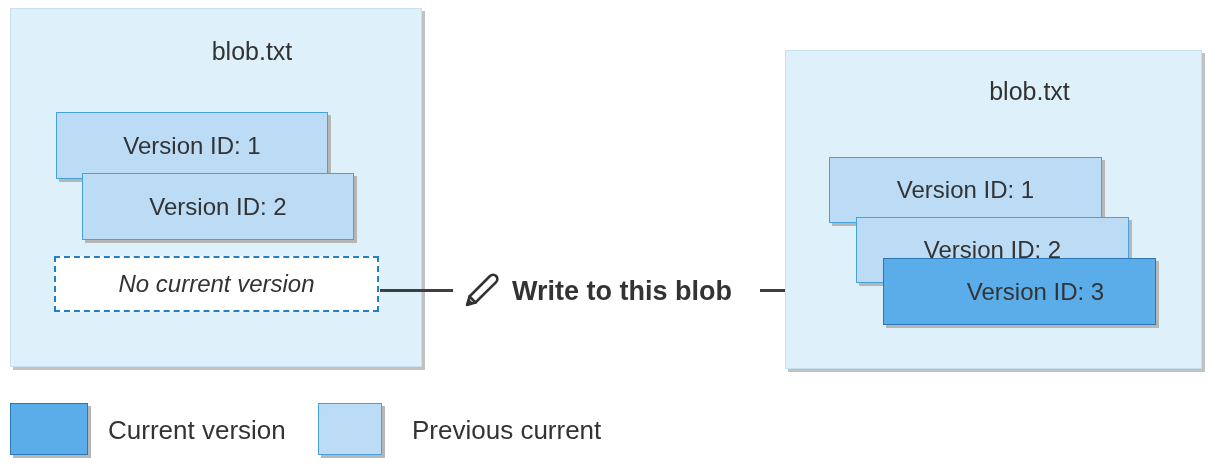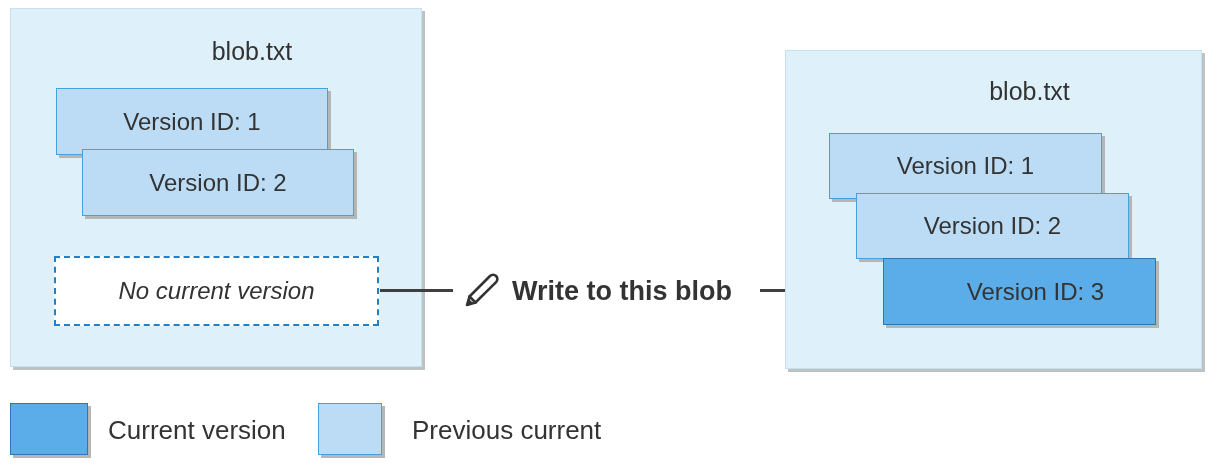--- a/index.html
+++ b/index.html
@@ -37,35 +37,36 @@
     align-items: center;
     justify-content: center;
     font-size: 24px;
     color: var(--text);
     box-sizing: border-box;
   }
   .vbox.previous {
     background: var(--previous-fill);
     border: 1px solid var(--previous-border);
     box-shadow: 3px 3px 0 var(--shadow);
+    margin-top: 24px;
   }
   .vbox.current {
     background: var(--current-fill);
     border: 1px solid var(--current-border);
     box-shadow: 3px 3px 0 var(--shadow);
   }
   .vbox.ghost {
     background: #ffffff;
     border: 2px dashed var(--dashed-border);
     font-style: italic;
   }
   
   #lv1   { left: 45px; top: 79px;  width: 272px; height: 67px; }
   #lv2   { left: 71px; top: 140px; width: 272px; height: 67px; }
-  #ghost { left: 43px; top: 247px; width: 325px; height: 70px; }
+  #ghost { left: 43px; top: 247px; width: 325px; height: 56px; }
   
   #rv1 { left: 43px; top: 82px;  width: 273px; height: 66px; }
   #rv2 { left: 70px; top: 142px; width: 273px; height: 66px; }
   #rv3 { left: 97px; top: 207px; width: 273px; height: 67px; padding-left: 32px; }
   
   .h-line {
     position: absolute;
     height: 3px;
     background: var(--arrow);
   }

